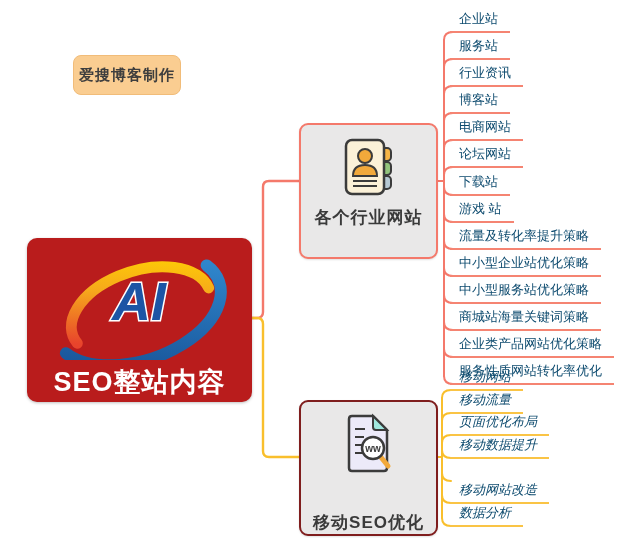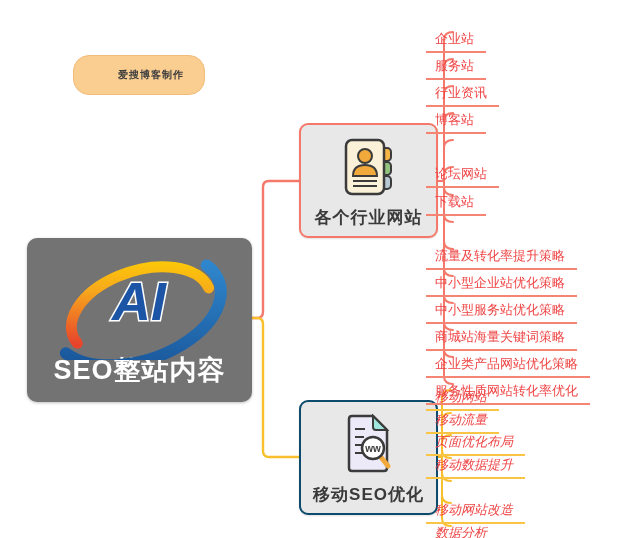--- a/index.html
+++ b/index.html
@@ -4,52 +4,52 @@
 <style>
   html,body{margin:0;padding:0;background:#fff;}
   #stage{
     position:relative;width:639px;height:538px;background:#ffffff;
     font-family:"Liberation Sans","DejaVu Sans",sans-serif;overflow:hidden;
   }
   #edges{position:absolute;left:0;top:0;width:639px;height:538px;}
 
   .watermark{
     position:absolute;left:73px;top:55px;width:106px;height:38px;
-    background:#FACD91;border:1px solid #f1bc79;border-radius:16px;
+    background:#FACD91;border:1px solid #f1bc79;border-radius:8px;
     display:flex;align-items:center;justify-content:center;
-    font-size:10px;font-weight:bold;color:#3e3e3e;letter-spacing:1px;padding-left:24px;
+    font-size:15px;font-weight:bold;color:#3e3e3e;letter-spacing:1px;
   }
 
   .root-node{
     position:absolute;left:27px;top:238px;width:225px;height:164px;
-    background:#737373;border-radius:10px;
+    background:#b91c1c;border-radius:10px;
     display:flex;flex-direction:column;align-items:center;justify-content:flex-end;
     box-shadow:0 1px 3px rgba(0,0,0,.25);
   }
   .root-title{
     color:#ffffff;font-size:27px;font-weight:bold;letter-spacing:1px;
-    margin-bottom:14px;
+    margin-bottom:2px;
   }
   .root-logo{position:absolute;left:12px;top:2px;width:200px;height:120px;}
 
   .branch-node{
-    position:absolute;width:139px;height:115px;background:#E9E8E8;
+    position:absolute;width:139px;height:136px;background:#E9E8E8;
     border-radius:9px;box-sizing:border-box;
     display:flex;flex-direction:column;align-items:center;justify-content:flex-start;
     box-shadow:0 1px 2px rgba(0,0,0,.12);
   }
   .branch-node.b1{left:299px;top:123px;border:2px solid #F4796B;}
-  .branch-node.b2{left:299px;top:400px;border:2px solid #0c4a6e;}
+  .branch-node.b2{left:299px;top:400px;border:2px solid #7f1d1d;justify-content:space-between;}
   .branch-icon{margin-top:11px;height:62px;}
   .branch-label{font-size:17px;font-weight:600;color:#3a3a3a;margin-top:8px;letter-spacing:1px;}
 
   .leaf{
-    position:absolute;left:426px;white-space:nowrap;
-    font-size:13px;color:#ef4444;line-height:16px;
-    padding:0 12px 4px 9px;border-bottom:2px solid transparent;margin-top:20px;
+    position:absolute;left:450px;white-space:nowrap;
+    font-size:13px;color:#0c4a6e;line-height:16px;
+    padding:0 12px 4px 9px;border-bottom:2px solid transparent;
   }
   .leaf.b1{border-bottom-color:#F58472;}
   .leaf.b2{border-bottom-color:#FAC445;font-style:italic;}
 </style>
 </head>
 <body>
 
 <div id="stage">
 
   <svg id="edges" width="639" height="538" viewBox="0 0 639 538" fill="none">
@@ -144,22 +144,24 @@
       <circle cx="31" cy="35" r="11" fill="#ffffff" stroke="#3b3b3b" stroke-width="2.5"></circle>
       <text x="31" y="39" text-anchor="middle" font-size="10" font-weight="bold" fill="#3b3b3b" font-family="'Liberation Sans','DejaVu Sans',sans-serif">ww</text>
     </svg>
     <div class="branch-label">移动SEO优化</div>
   </div>
 
   <div class="leaf b1" style="top:11px">企业站</div>
   <div class="leaf b1" style="top:38px">服务站</div>
   <div class="leaf b1" style="top:65px">行业资讯</div>
   <div class="leaf b1" style="top:92px">博客站</div>
+  <div class="leaf b1" style="top:119px">电商网站</div>
   <div class="leaf b1" style="top:146px">论坛网站</div>
   <div class="leaf b1" style="top:174px">下载站</div>
+  <div class="leaf b1" style="top:201px">游戏 站</div>
   <div class="leaf b1" style="top:228px">流量及转化率提升策略</div>
   <div class="leaf b1" style="top:282px">中小型服务站优化策略</div>
   <div class="leaf b1" style="top:255px">中小型企业站优化策略</div>
   <div class="leaf b1" style="top:309px">商城站海量关键词策略</div>
   <div class="leaf b1" style="top:336px">企业类产品网站优化策略</div>
   <div class="leaf b1" style="top:363px">服务性质网站转化率优化</div>
 
   <div class="leaf b2" style="top:369px">移动网站</div>
   <div class="leaf b2" style="top:392px">移动流量</div>
   <div class="leaf b2" style="top:414px">页面优化布局</div>

